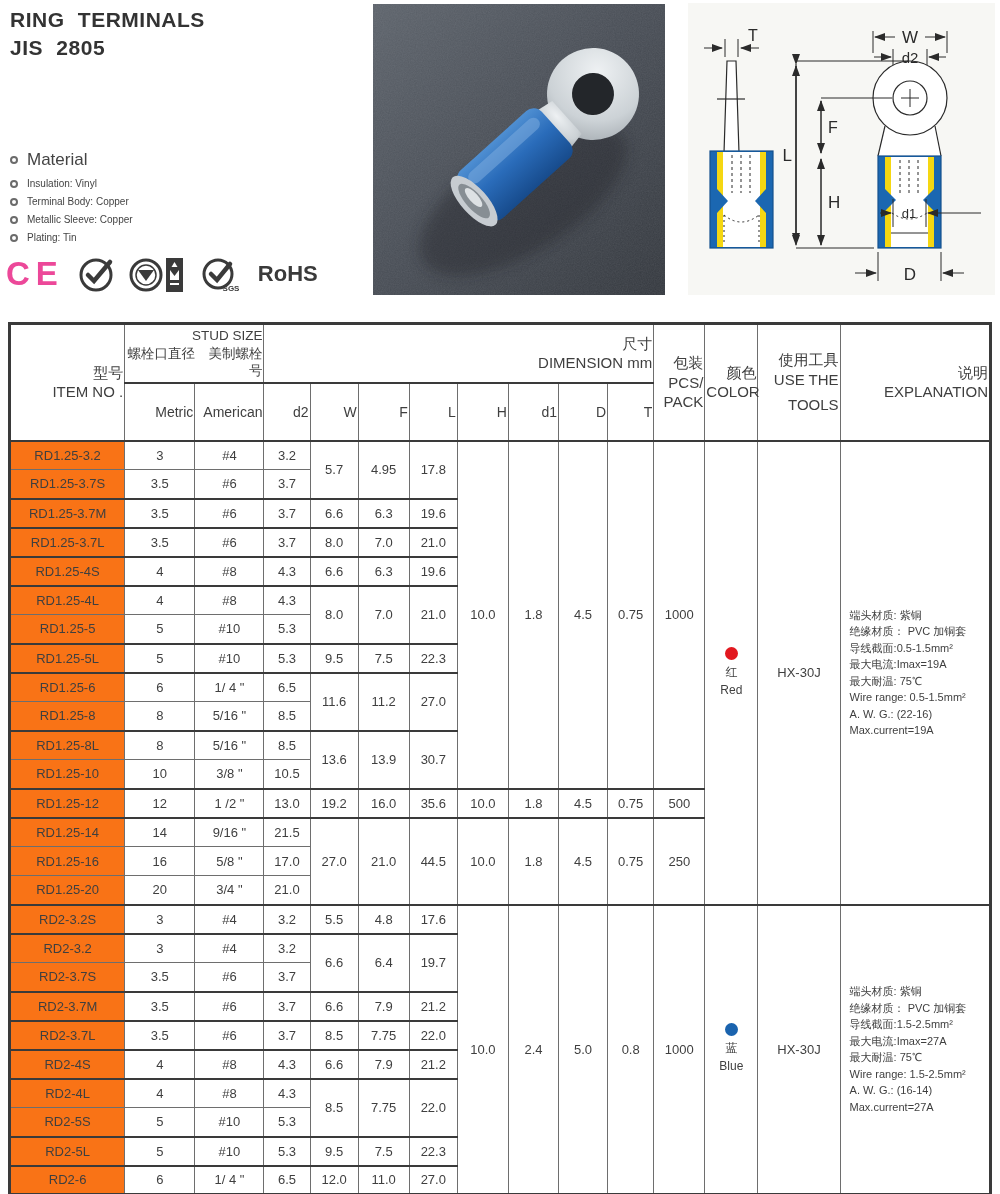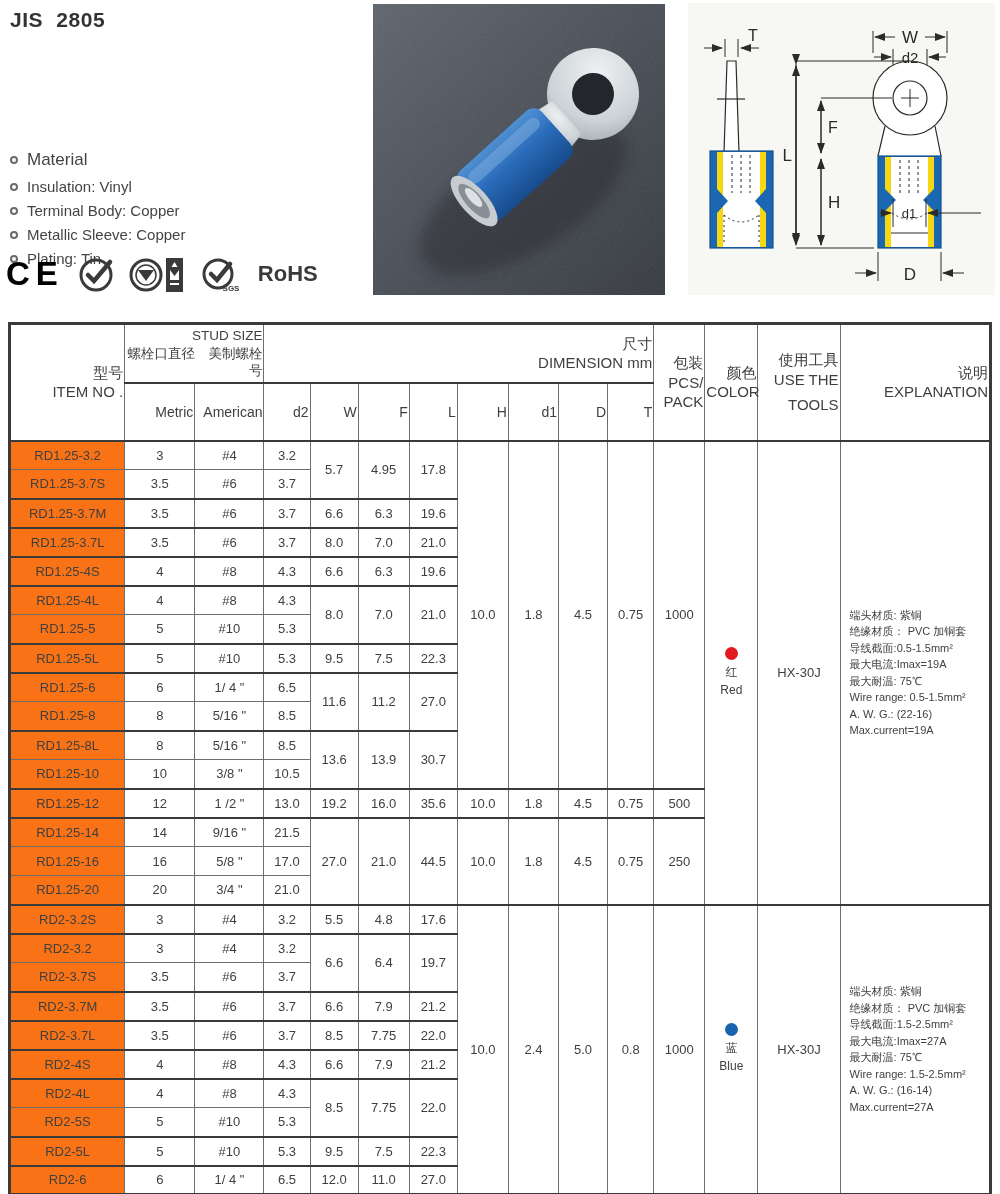--- a/index.html
+++ b/index.html
@@ -5,25 +5,25 @@
   * { margin:0; padding:0; box-sizing:border-box; }
   html,body { background:#ffffff; }
   .page {
     position:relative; width:1000px; height:1194px; background:#fff;
     font-family:"Liberation Sans", sans-serif; color:#3c3c3c; overflow:hidden;
   }
   
   .title-block { position:absolute; left:10px; top:6px; }
   .title-line { font-size:21px; font-weight:700; color:#333; letter-spacing:.5px; word-spacing:7px; line-height:1.35; }
   .materials { position:absolute; left:10px; top:150px; list-style:none; }
-  .materials li { display:flex; align-items:center; margin-bottom:7px; font-size:15px; color:#444; }
+  .materials li { display:flex; align-items:center; margin-bottom:7px; font-size:10px; color:#444; }
   .materials li.first { font-size:17px; margin-bottom:8px; }
   .bullet { display:inline-block; width:8px; height:8px; border:2px solid #6b6b6b; border-radius:50%; margin-right:9px; flex:0 0 auto; }
   .certs { position:absolute; left:6px; top:254px; display:flex; align-items:center; gap:12px; }
-  .ce-mark { font-size:33px; font-weight:700; color:#000000; letter-spacing:6px; font-family:"Liberation Sans",sans-serif; }
+  .ce-mark { font-size:33px; font-weight:700; color:#ec4899; letter-spacing:6px; font-family:"Liberation Sans",sans-serif; }
   .rohs-mark { font-size:22px; font-weight:700; color:#3a3a3a; }
   .badge svg { display:block; }
   
   .photo { position:absolute; left:373px; top:4px; width:292px; height:291px; }
   
   .diagram { position:absolute; left:688px; top:3px; width:307px; height:292px; background:#f7f7f4; }
   
   .tablewrap { position:absolute; left:8px; top:322px; width:984px; }
   table { border-collapse:collapse; table-layout:fixed; width:984px; border:3px solid #3a3a3a; }
   th, td { border:1px solid #6e6e6e; text-align:center; vertical-align:middle; font-weight:400; color:#3f3f3f; }
@@ -39,20 +39,21 @@
   tbody td.expl { text-align:left; font-size:11px; line-height:1.5; padding:6px 9px; vertical-align:middle; }
   tbody td.colorcell div { font-size:12px; line-height:1.5; }
   .dot { display:block; width:13px; height:13px; border-radius:50%; margin:0 auto 3px auto; }
 </style>
 </head>
 <body>
 
 <div class="page">
 
   <div class="title-block">
+    <div class="title-line">RING TERMINALS</div>
     <div class="title-line">JIS 2805</div>
   </div>
 
   <ul class="materials">
     <li class="first">
         <span class="bullet"></span>
         <span>Material</span>
       </li>
     <li>
         <span class="bullet"></span>

